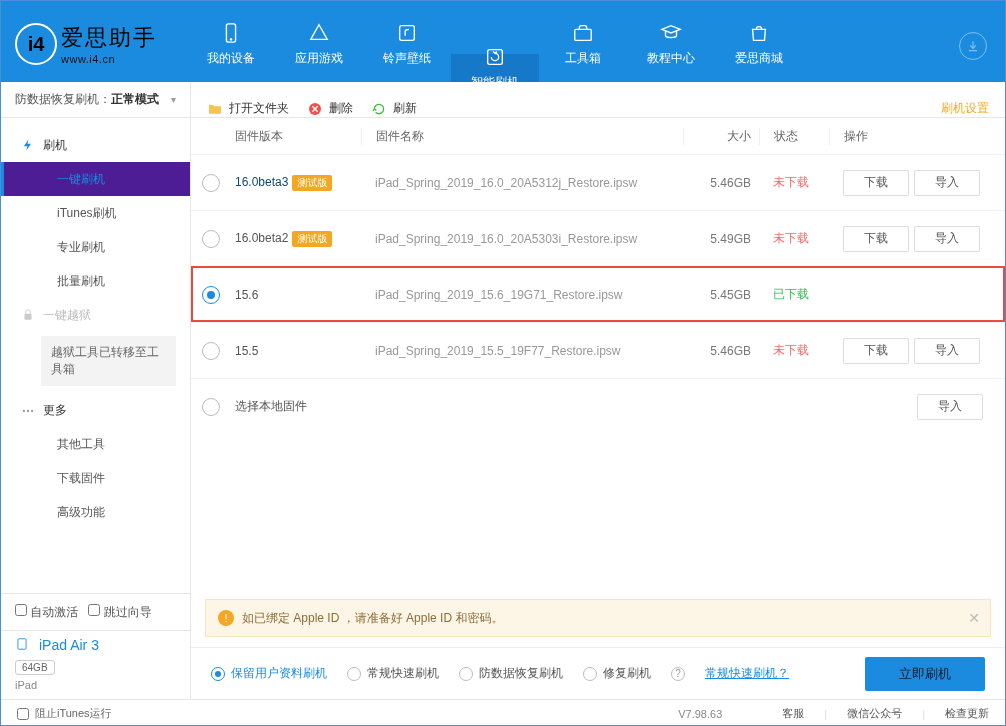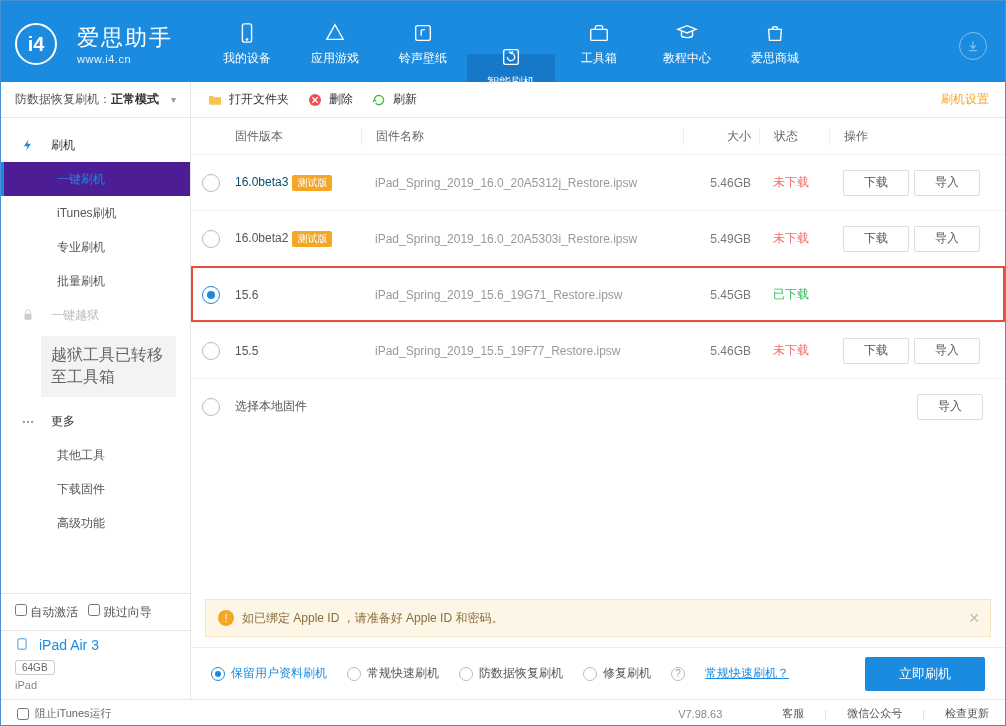--- a/index.html
+++ b/index.html
@@ -3,21 +3,21 @@
 <meta charset="utf-8">
 <style>
 * { margin: 0; padding: 0; box-sizing: border-box; font-family: "Microsoft YaHei", Arial, sans-serif; }
 body { width: 1006px; height: 726px; overflow: hidden; border: 1px solid #4a90d9; background: #fff; }
 
 .titlebar { height: 5px; background: #1b8be0; }
 .window-controls { position: absolute; top: 4px; right: 8px; display: flex; gap: 14px; color: #fff; font-size: 12px; }
 .window-controls span { cursor: pointer; display: inline-flex; align-items: center; justify-content: center; width: 14px; height: 14px; }
 
 .header { height: 76px; background: #1b8be0; display: flex; align-items: center; padding: 0 12px 0 14px; position: relative; }
-.logo-wrap { display: flex; align-items: center; gap: 20px; color: #ffffff; }
+.logo-wrap { display: flex; align-items: center; gap: 4px; color: #000000; }
 .logo-circle { width: 42px; height: 42px; border: 2px solid #fff; border-radius: 50%; display: flex; align-items: center; justify-content: center; font-size: 20px; font-weight: bold; }
 .logo-text .cn { font-size: 22px; letter-spacing: 2px; }
 .logo-text .en { font-size: 11px; opacity: .9; letter-spacing: 0.5px; }
 
 .nav { display: flex; margin-left: 30px; height: 100%; }
 .nav-item { width: 88px; display: flex; flex-direction: column; align-items: center; justify-content: center; gap: 6px; color: #fff; font-size: 12px; cursor: pointer; }
 .nav-item.active { background: #1578c8; margin-top: 48px; }
 .nav-icon { width: 22px; height: 22px; display: flex; align-items: center; justify-content: center; }
 .nav-icon svg { width: 22px; height: 22px; fill: #fff; stroke: #fff; }
 
@@ -25,38 +25,38 @@
 .down-circle svg { width: 14px; height: 14px; stroke: #7fc0ef; fill: none; stroke-width: 2; }
 
 .body { display: flex; height: 617px; }
 
 .sidebar { width: 190px; border-right: 1px solid #e6e6e6; display: flex; flex-direction: column; }
 .status-bar { height: 36px; background: #fff; border-bottom: 1px solid #e6e6e6; display: flex; align-items: center; padding: 0 14px; font-size: 12px; color: #555; }
 .status-bar .val { font-weight: bold; color: #333; }
 .status-bar .dd { margin-left: auto; color: #999; font-size: 10px; }
 
 .tree { flex: 1; padding-top: 10px; font-size: 12px; }
-.tree-item { height: 34px; display: flex; align-items: center; padding-left: 20px; gap: 16px; color: #333; cursor: pointer; }
+.tree-item { height: 34px; display: flex; align-items: center; padding-left: 20px; gap: 8px; color: #333; cursor: pointer; }
 .tree-item.sub { padding-left: 56px; color: #555; }
 .tree-item.active { background: #4c1d95; color: #1b8be0; border-left: 3px solid #1b8be0; padding-left: 53px; }
 .tree-item.disabled { color: #bbb; }
-.tree-notice { margin: 4px 14px 8px 40px; background: #f3f3f3; padding: 8px 10px; font-size: 16px; color: #666; line-height: 1.4; }
+.tree-notice { margin: 4px 14px 8px 40px; background: #f3f3f3; padding: 8px 10px; font-size: 12px; color: #666; line-height: 1.4; }
 .tree-icon { width: 14px; height: 14px; }
 .tree-icon svg { width: 14px; height: 14px; }
 
 .sidebar-bottom { border-top: 1px solid #e6e6e6; }
 .sb-row { display: flex; align-items: center; height: 36px; padding: 0 14px; gap: 10px; font-size: 12px; color: #555; }
 .sb-row2 { display: flex; align-items: flex-start; padding: 6px 14px 4px; gap: 10px; }
 .sb-row2 .dev { color: #1b8be0; font-size: 14px; font-weight: 500; }
 .sb-cap { padding: 0 14px 2px; }
 .sb-cap span { display: inline-block; border: 1px solid #ccc; border-radius: 3px; padding: 1px 6px; font-size: 10px; color: #666; }
 .sb-type { padding: 2px 14px 8px; font-size: 11px; color: #888; }
 
 .content { flex: 1; display: flex; flex-direction: column; }
-.toolbar { height: 36px; border-bottom: 1px solid #e6e6e6; display: flex; align-items: center; padding: 0 16px; gap: 18px; font-size: 12px; }
+.toolbar { height: 36px; border-bottom: 1px solid #e6e6e6; display: flex; align-items: flex-end; padding: 0 16px; gap: 18px; font-size: 12px; }
 .tb-btn { display: flex; align-items: center; gap: 6px; cursor: pointer; color: #333; }
 .tb-btn .ico { width: 16px; height: 16px; display: flex; align-items: center; justify-content: center; }
 .tb-right { margin-left: auto; color: #f5a623; display: flex; align-items: center; gap: 6px; cursor: pointer; }
 
 .table-head { height: 36px; display: flex; align-items: center; font-size: 12px; color: #666; padding-right: 16px; }
 .col-radio { width: 40px; }
 .col-ver { width: 130px; padding-left: 4px; }
 .col-name { flex: 1; border-left: 1px solid #eee; padding-left: 14px; }
 .col-size { width: 76px; text-align: right; border-left: 1px solid #eee; padding-right: 8px;}
 .col-status { width: 70px; border-left: 1px solid #eee; padding-left: 14px; }
@@ -82,21 +82,21 @@
 .warn-icon { width: 16px; height: 16px; background: #f5a623; color: #fff; border-radius: 50%; font-size: 11px; display: flex; align-items: center; justify-content: center; }
 
 .options-bar { height: 52px; display: flex; align-items: center; padding: 0 20px; gap: 20px; font-size: 12px; color: #555; border-top: 1px solid #eee; margin-top: 10px; }
 .opt { display: flex; align-items: center; gap: 6px; cursor: pointer; }
 .opt .r { width: 14px; height: 14px; border: 1.5px solid #bbb; border-radius: 50%; display: flex; align-items: center; justify-content: center; }
 .opt.checked .r { border-color: #1b8be0; }
 .opt.checked .r::after { content: ""; width: 6px; height: 6px; background: #1b8be0; border-radius: 50%; }
 .opt.checked span { color: #1b8be0; }
 .help { width: 14px; height: 14px; border: 1px solid #bbb; border-radius: 50%; font-size: 10px; display: flex; align-items: center; justify-content: center; color: #999; }
 .link { color: #1b8be0; text-decoration: underline; cursor: pointer; }
-.flash-btn { margin-left: auto; background: #1b8be0; color: #ffffff; border: none; height: 34px; width: 120px; font-size: 13px; border-radius: 2px; cursor: pointer; }
+.flash-btn { margin-left: auto; background: #1b8be0; color: #0f172a; border: none; height: 34px; width: 120px; font-size: 13px; border-radius: 2px; cursor: pointer; }
 
 .footer { height: 28px; border-top: 1px solid #e6e6e6; display: flex; align-items: center; padding: 0 16px; font-size: 11px; color: #666; gap: 20px; background: #fff; }
 .footer label { display: flex; align-items: center; gap: 6px; }
 .footer .ver { margin-left: auto; margin-right: 40px; color: #888; }
 .footer .link2 { color: #555; cursor: pointer; }
 
 input[type=checkbox] { width: 12px; height: 12px; }
 </style>
 </head>
 <body>

